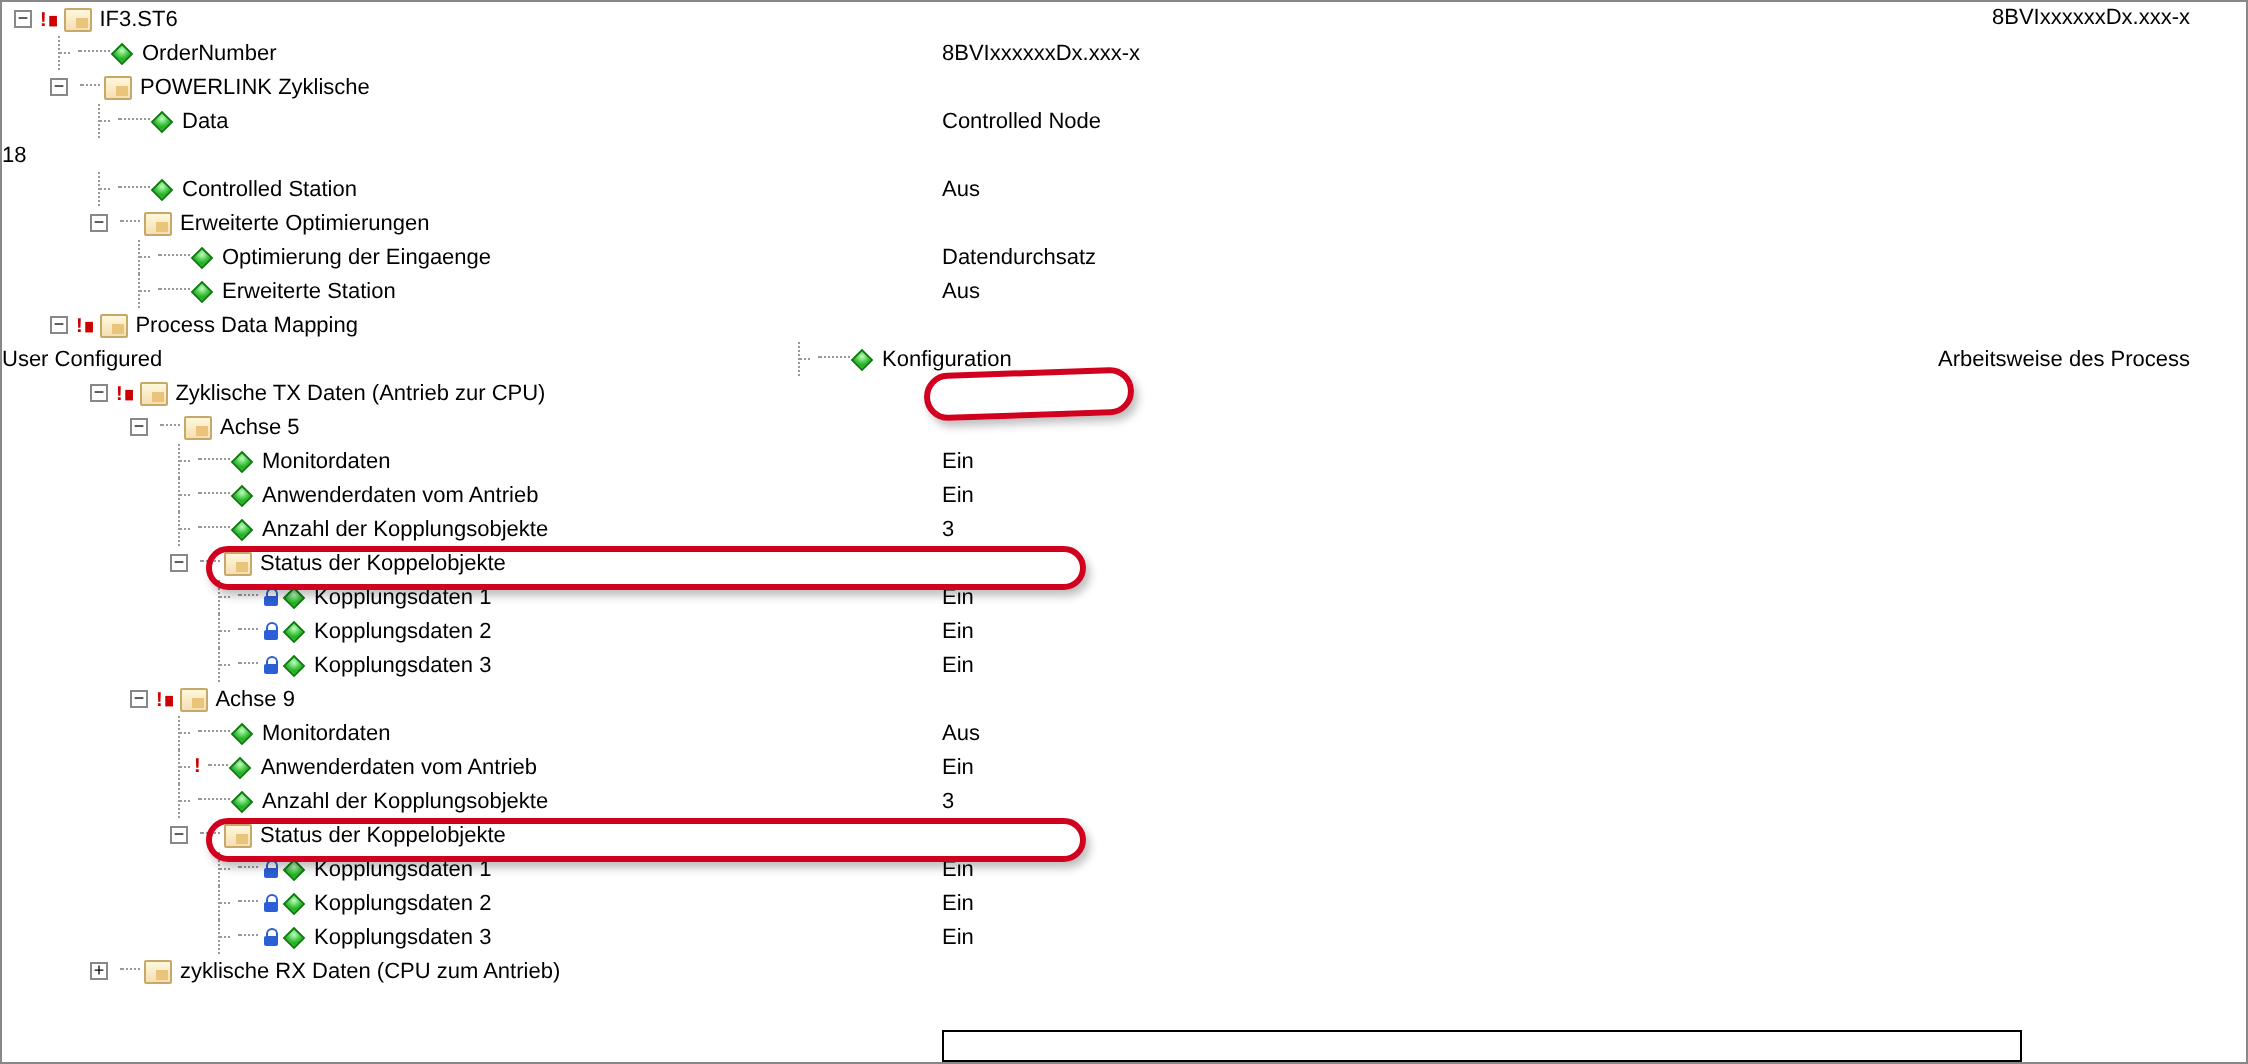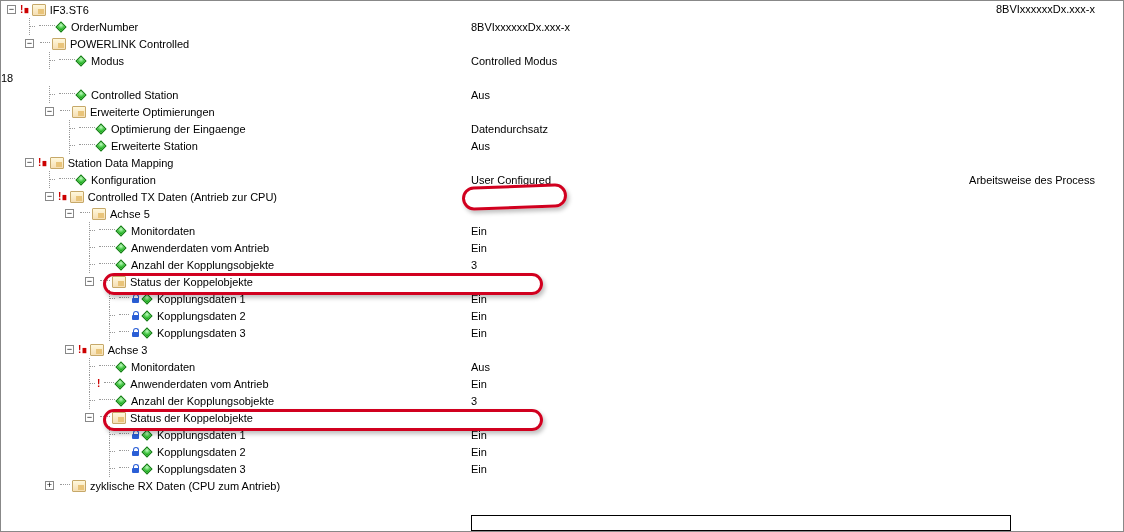--- a/index.html
+++ b/index.html
@@ -178,32 +178,32 @@
     </span>
     <span class="coll col-val">8BVIxxxxxxDx.xxx-x</span>
   </div>
 
   <div class="row">
     <span class="coll col-name">
       <span class="spacer" style="width:24px"></span>
       <span class="toggle">−</span>
       <span class="dots" style="width:10px"></span>
       <span class="group-icon"></span>
-      <span class="label">POWERLINK Controlled</span>
-    </span>
-  </div>
-  <div class="row">
-    <span class="coll col-name">
-      <span class="spacer" style="width:44px"></span>
-      <span class="conn"></span>
-      <span class="dots" style="width:16px"></span>
-      <span class="diamond"></span>
-      <span class="label">Modus</span>
-    </span>
-    <span class="coll col-val">Controlled Modus</span>
+      <span class="label">POWERLINK Zyklische</span>
+    </span>
+  </div>
+  <div class="row">
+    <span class="coll col-name">
+      <span class="spacer" style="width:44px"></span>
+      <span class="conn"></span>
+      <span class="dots" style="width:16px"></span>
+      <span class="diamond"></span>
+      <span class="label">Data</span>
+    </span>
+    <span class="coll col-val">Controlled Node</span>
   </div>
   <div class="row">
     <span class="coll col-val">18</span>
   </div>
   <div class="row">
     <span class="coll col-name">
       <span class="spacer" style="width:44px"></span>
       <span class="conn"></span>
       <span class="dots" style="width:16px"></span>
       <span class="diamond"></span>
@@ -240,42 +240,42 @@
     </span>
     <span class="coll col-val">Aus</span>
   </div>
 
   <div class="row">
     <span class="coll col-name">
       <span class="spacer" style="width:24px"></span>
       <span class="toggle">−</span>
       <span class="tick">!∎</span>
       <span class="group-icon"></span>
-      <span class="label">Station Data Mapping</span>
-    </span>
-  </div>
-  <div class="row">
+      <span class="label">Process Data Mapping</span>
+    </span>
+  </div>
+  <div class="row">
+    <span class="coll col-val">User Configured</span>
     <span class="coll col-name">
       <span class="spacer" style="width:44px"></span>
       <span class="conn"></span>
       <span class="dots" style="width:16px"></span>
       <span class="diamond"></span>
       <span class="label">Konfiguration</span>
     </span>
-    <span class="coll col-val">User Configured</span>
     <span class="col-desc">Arbeitsweise des Process</span>
   </div>
 
   <div class="row">
     <span class="coll col-name">
       <span class="spacer" style="width:44px"></span>
       <span class="toggle">−</span>
       <span class="tick">!∎</span>
       <span class="group-icon"></span>
-      <span class="label">Controlled TX Daten (Antrieb zur CPU)</span>
+      <span class="label">Zyklische TX Daten (Antrieb zur CPU)</span>
     </span>
   </div>
 
   <div class="row">
     <span class="coll col-name">
       <span class="spacer" style="width:64px"></span>
       <span class="toggle">−</span>
       <span class="dots" style="width:10px"></span>
       <span class="group-icon"></span>
       <span class="label">Achse 5</span>
@@ -353,21 +353,21 @@
     </span>
     <span class="coll col-val">Ein</span>
   </div>
 
   <div class="row">
     <span class="coll col-name">
       <span class="spacer" style="width:64px"></span>
       <span class="toggle">−</span>
       <span class="tick">!∎</span>
       <span class="group-icon"></span>
-      <span class="label">Achse 3</span>
+      <span class="label">Achse 9</span>
     </span>
   </div>
   <div class="row">
     <span class="coll col-name">
       <span class="spacer" style="width:84px"></span>
       <span class="conn"></span>
       <span class="dots" style="width:16px"></span>
       <span class="diamond"></span>
       <span class="label">Monitordaten</span>
     </span>

